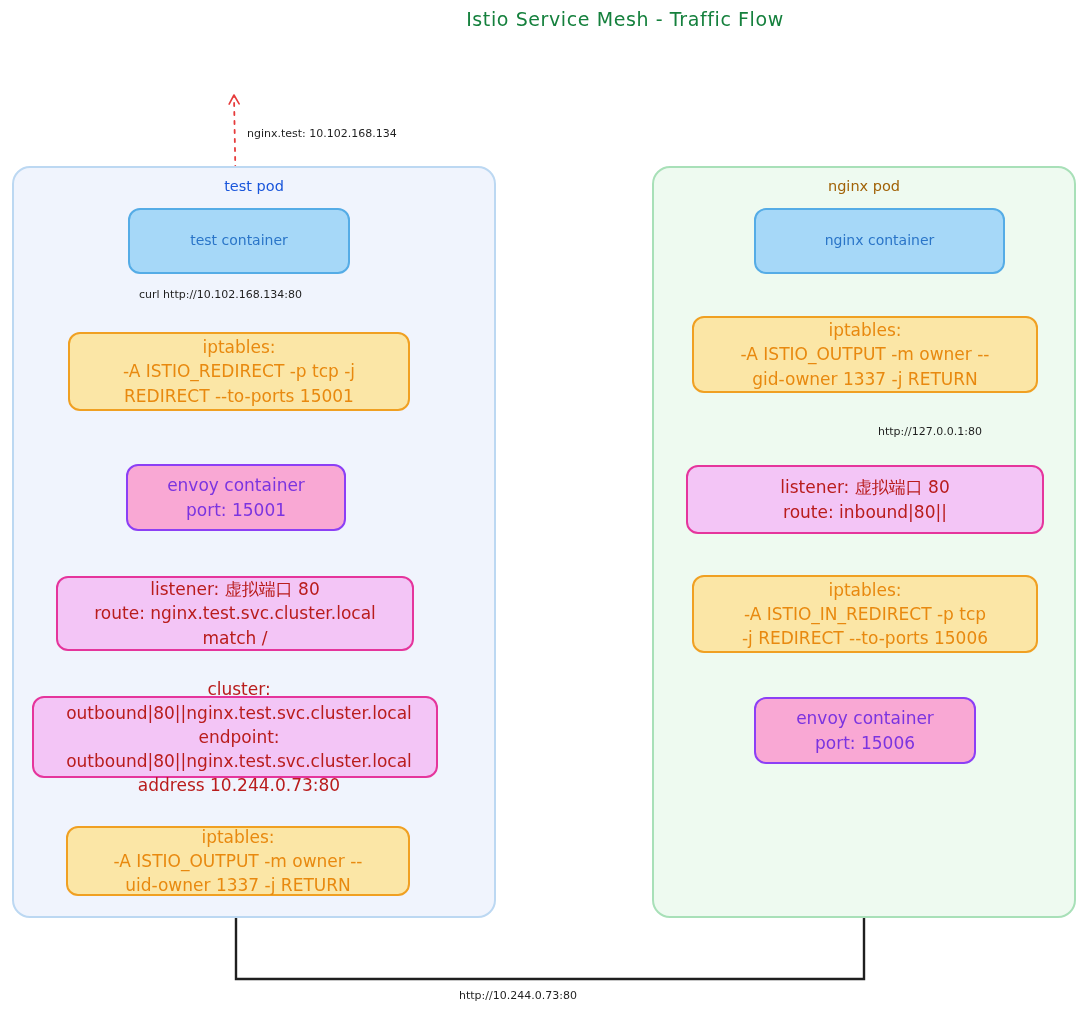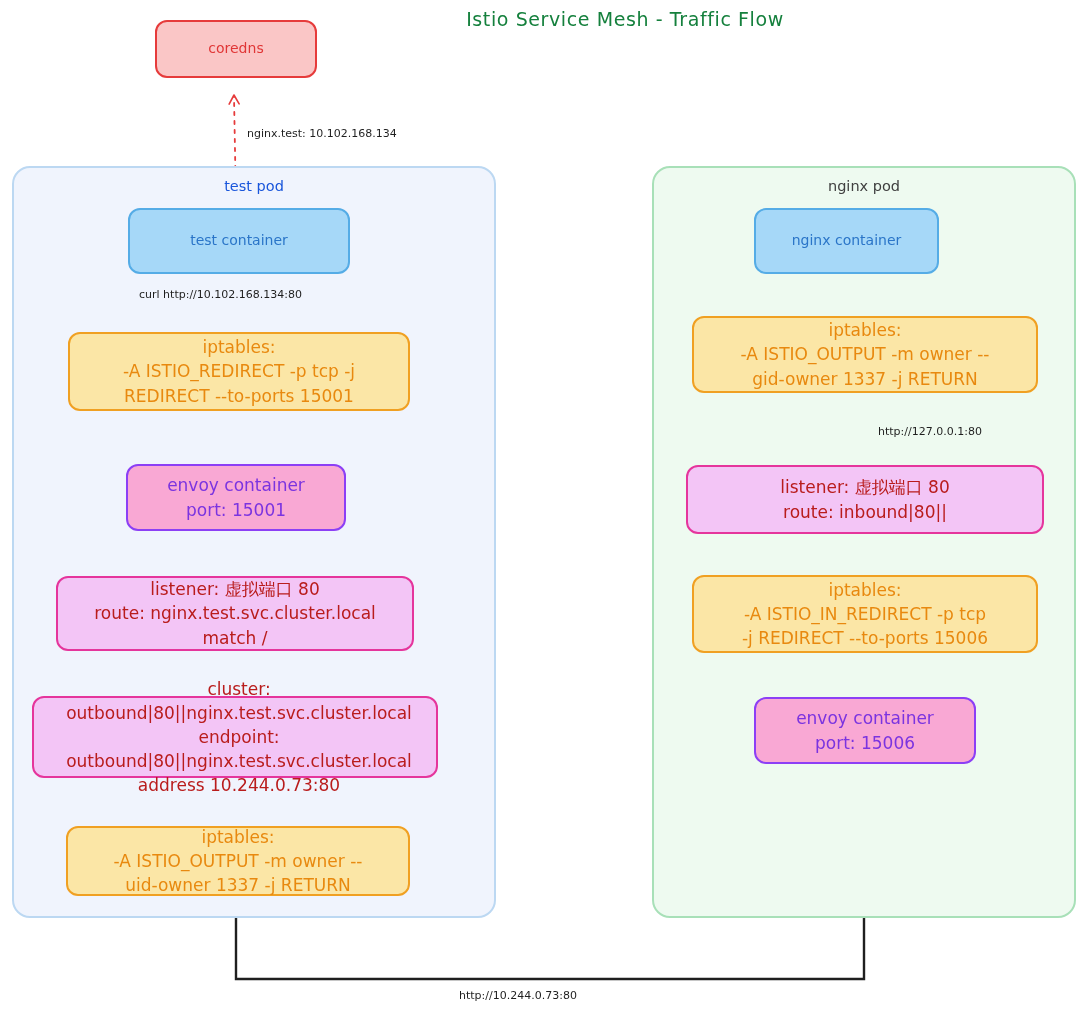--- a/index.html
+++ b/index.html
@@ -11,21 +11,21 @@
   .title{position:absolute;left:405px;top:8px;width:440px;text-align:center;
          font-size:19px;color:#15803d;letter-spacing:.6px;}
 
   .pod{position:absolute;border-radius:18px;box-sizing:border-box;}
   .pod.left{left:12px;top:166px;width:484px;height:752px;
             background:#f0f4fd;border:2.5px solid #bcd8f2;}
   .pod.right{left:652px;top:166px;width:424px;height:752px;
              background:#eefaf0;border:2.5px solid #a8e0b8;}
   .pod-label{position:absolute;width:100%;top:10px;text-align:center;font-size:14.5px;}
   .pod.left .pod-label{color:#1a56db;}
-  .pod.right .pod-label{color:#404040;}
+  .pod.right .pod-label{color:#a16207;}
 
   .node{position:absolute;box-sizing:border-box;border-radius:12px;
         display:flex;align-items:center;justify-content:center;text-align:center;
         line-height:1.42;padding:4px 8px;}
   .node .txt{white-space:pre-line;}
 
   .n-red{background:#fac6c6;border:2.5px solid #e63b3b;color:#e03636;}
   .n-blue{background:#a6d8f8;border:2.5px solid #55ace6;color:#2a75c8;}
   .n-orange{background:#fbe6a6;border:2.5px solid #f0a022;color:#e8890f;}
   .n-purple{background:#f9a8d4;border:2.5px solid #8c3ff5;color:#7b34e0;}
@@ -84,23 +84,20 @@
       <path d="M864,573 L864,534" stroke="#1f1f1f" stroke-width="2.2" fill="none" marker-end="url(#ah)"></path>
     </g>
     <g>
       <path d="M864,463 L864,393" stroke="#1f1f1f" stroke-width="2.2" fill="none" marker-end="url(#ah)"></path>
     </g>
     <g>
       <path d="M864,314 L864,275" stroke="#1f1f1f" stroke-width="2.2" fill="none" marker-end="url(#ah)"></path>
     </g>
   </svg>
 
-  <div class="node n-red fs14" style="left:155px;top:20px;width:162px;height:58px;">
-    <span class="txt">coredns</span>
-  </div>
 
   <div class="edge-label" style="left:247px;top:127px;">nginx.test: 10.102.168.134</div>
 
   <div class="pod left">
     <div class="pod-label">test pod</div>
   </div>
 
   <div class="node n-blue fs14" style="left:128px;top:208px;width:222px;height:66px;">
     <span class="txt">test container</span>
   </div>
@@ -133,21 +130,21 @@
   <div class="node n-orange fs13" style="left:66px;top:826px;width:344px;height:70px;">
     <span class="txt">iptables:
 -A ISTIO_OUTPUT -m owner --
 uid-owner 1337 -j RETURN</span>
   </div>
 
   <div class="pod right">
     <div class="pod-label">nginx pod</div>
   </div>
 
-  <div class="node n-blue fs14" style="left:754px;top:208px;width:185px;height:66px;">
+  <div class="node n-blue fs14" style="left:754px;top:208px;width:251px;height:66px;">
     <span class="txt">nginx container</span>
   </div>
 
   <div class="node n-orange fs13" style="left:692px;top:316px;width:346px;height:77px;">
     <span class="txt">iptables:
 -A ISTIO_OUTPUT -m owner --
 gid-owner 1337 -j RETURN</span>
   </div>
 
   <div class="edge-label" style="left:878px;top:425px;">http://127.0.0.1:80</div>

